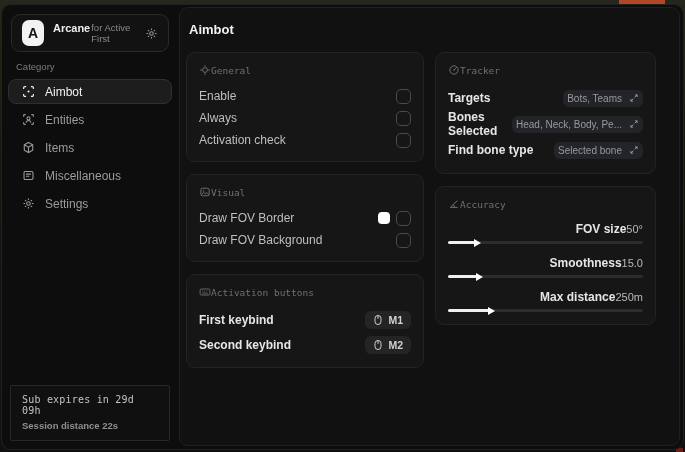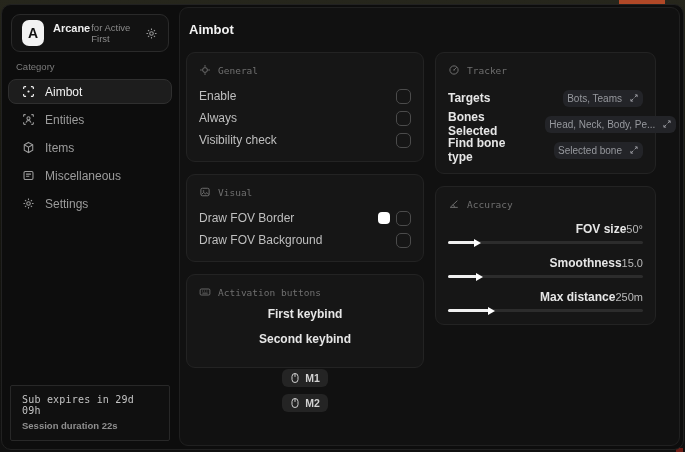--- a/index.html
+++ b/index.html
@@ -64,38 +64,38 @@
   .main-title { font-size:13px; font-weight:bold; color:#f2f2f2; margin:8px 0 15px 3px; }
   .columns { display:flex; gap:11px; }
   .col-left  { width:238px; }
   .col-right { width:221px; }
 
   .card {
     background:#161616; border:1px solid #232323; border-radius:9px;
     padding:9px 12px 10px; margin-bottom:12px;
   }
   .card-header {
-    display:flex; align-items:center; gap:7px;
+    display:flex; align-items:center; 
     font-family:"DejaVu Sans Mono", monospace; font-size:9.5px; color:#6f6f6f;
     margin:2px 0 9px;
   }
   .card-header svg { width:12px; height:12px; }
 
-  .row { display:flex; align-items:center; justify-content:space-between; height:22px;gap:48px; }
+  .row { display:flex; align-items:center; justify-content:space-between; height:22px; }
   .row-label { font-size:12px; color:#bfbfbf; }
   .row-label.bold { font-weight:bold; color:#e6e6e6; }
   .row-controls { display:flex; align-items:center; gap:6px; }
 
   .checkbox {
     width:15px; height:15px; border:1.5px solid #4b4b4b; border-radius:5px;
     background:transparent; cursor:pointer; flex:0 0 15px;
   }
   .swatch { width:12px; height:12px; border-radius:4px; background:#fff; cursor:pointer; }
 
-  .kb-row { height:25px;flex-direction:column; }
+  .kb-row { height:25px; }
   .keybadge {
     display:flex; align-items:center; gap:5px;
     background:#242424; border-radius:6px; padding:3px 8px;
     font-size:10.5px; font-weight:bold; color:#d2d2d2; cursor:pointer;
   }
   .keybadge svg { width:10px; height:12px; }
 
   .tr-row { height:26px; }
   .dropdown {
     display:flex; gap:7px;
@@ -191,21 +191,21 @@
             <circle cx="8" cy="8" r="2.2"></circle>
             <path d="M8 1.8v2M8 12.2v2M1.8 8h2M12.2 8h2M3.7 3.7l1.4 1.4M10.9 10.9l1.4 1.4M12.3 3.7l-1.4 1.4M5.1 10.9l-1.4 1.4"></path>
           </svg>
         </span>
         <span>Settings</span>
       </div>
     </div>
 
     <div class="footer-card">
       <div class="footer-line1">Sub expires in 29d 09h</div>
-      <div class="footer-line2">Session duration 22s</div>
+      <div class="footer-line2">Session distance 22s</div>
     </div>
   </div>
 
   <div class="main">
     <div class="main-title">Aimbot</div>
 
     <div class="columns">
 
       <div class="col-left">
 
@@ -219,21 +219,21 @@
           </div>
           <div class="row">
             <span class="row-label">Enable</span>
             <span class="checkbox"></span>
           </div>
           <div class="row">
             <span class="row-label">Always</span>
             <span class="checkbox"></span>
           </div>
           <div class="row">
-            <span class="row-label">Visibility check</span>
+            <span class="row-label">Activation check</span>
             <span class="checkbox"></span>
           </div>
         </div>
 
         <div class="card">
           <div class="card-header">
             <svg viewBox="0 0 16 16" fill="none" stroke="currentColor" stroke-width="1.3">
               <rect x="2.5" y="3" width="11" height="10" rx="2"></rect>
               <circle cx="6" cy="6.6" r="1.1" fill="currentColor" stroke="none"></circle>
               <path d="M3.5 11.2l2.8-2.8 2.3 2.3 1.9-1.9 2.7 2.7"></path>

